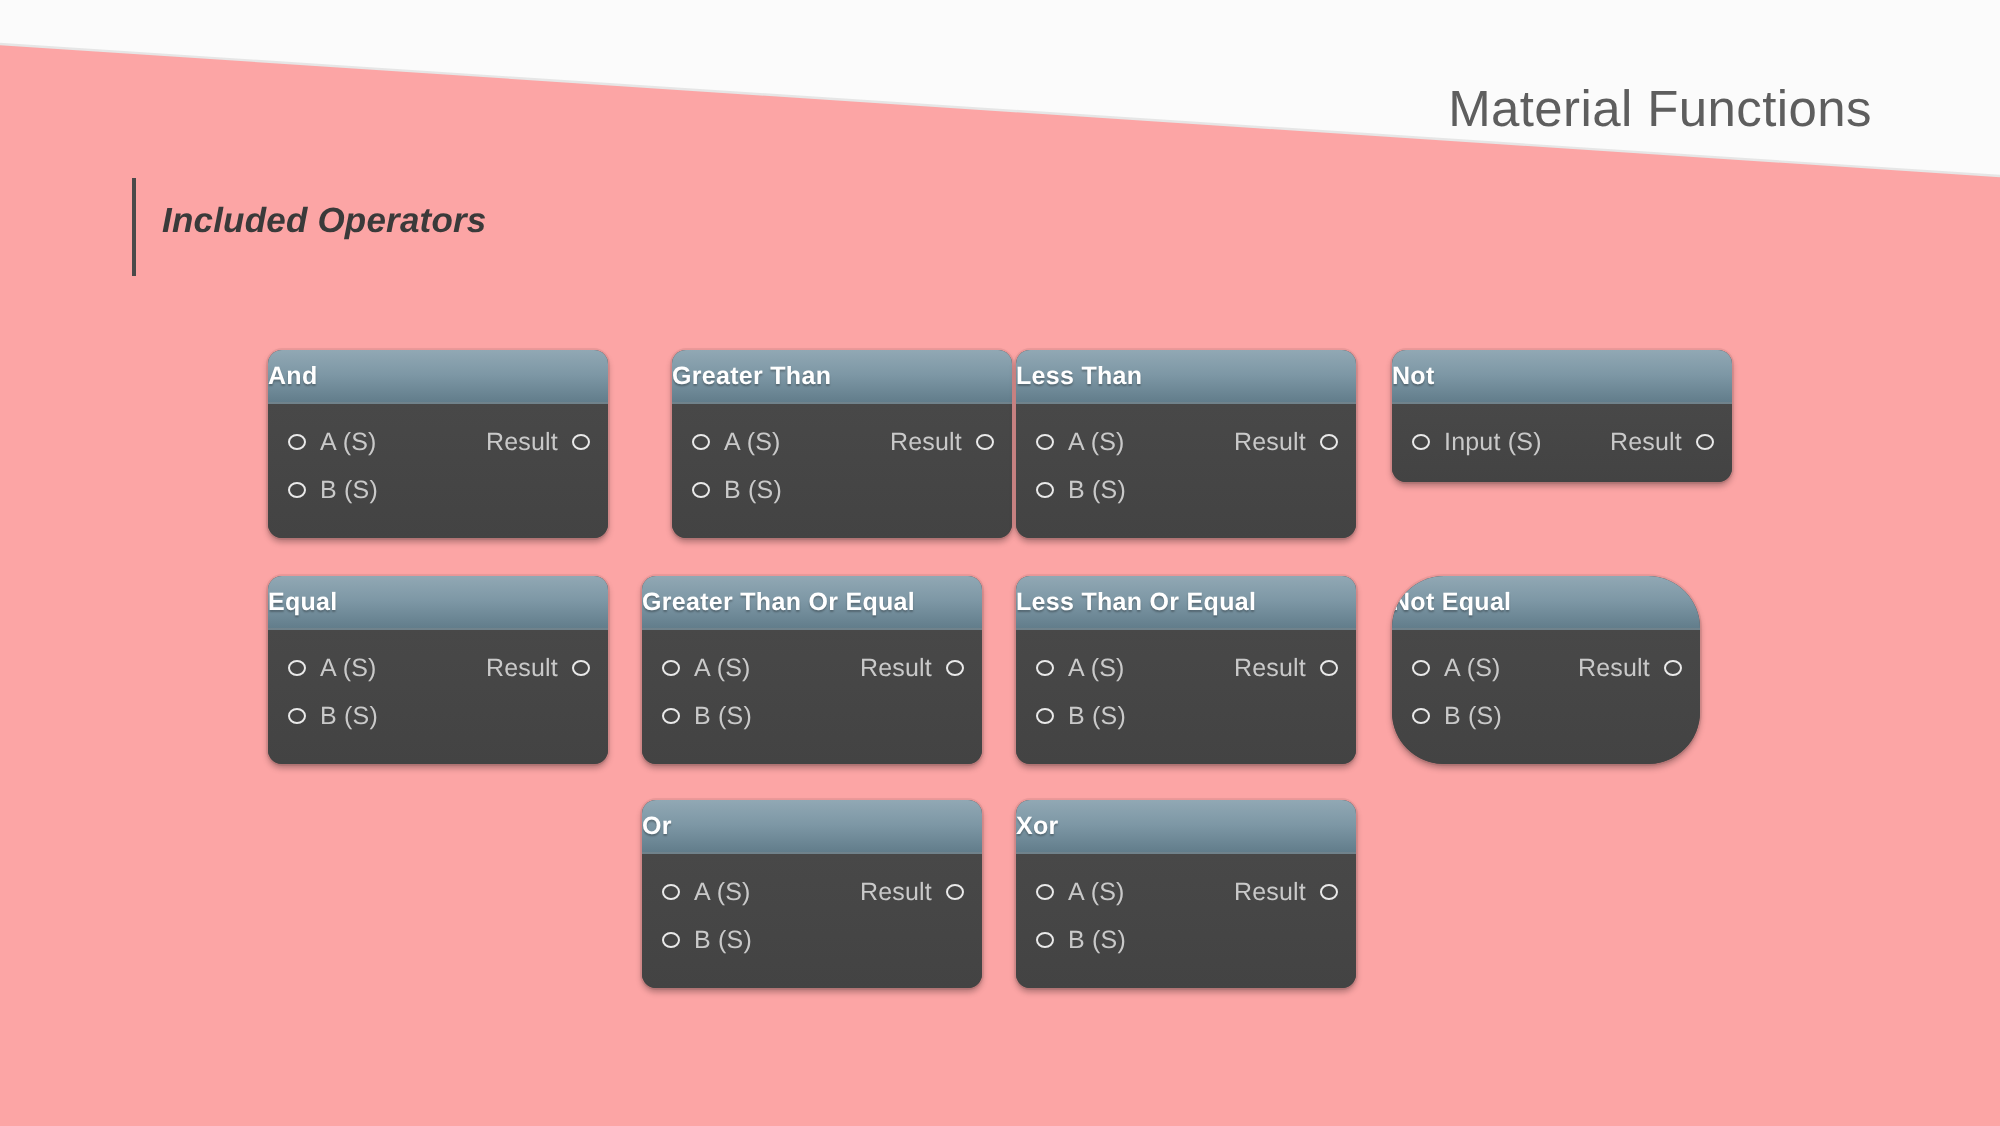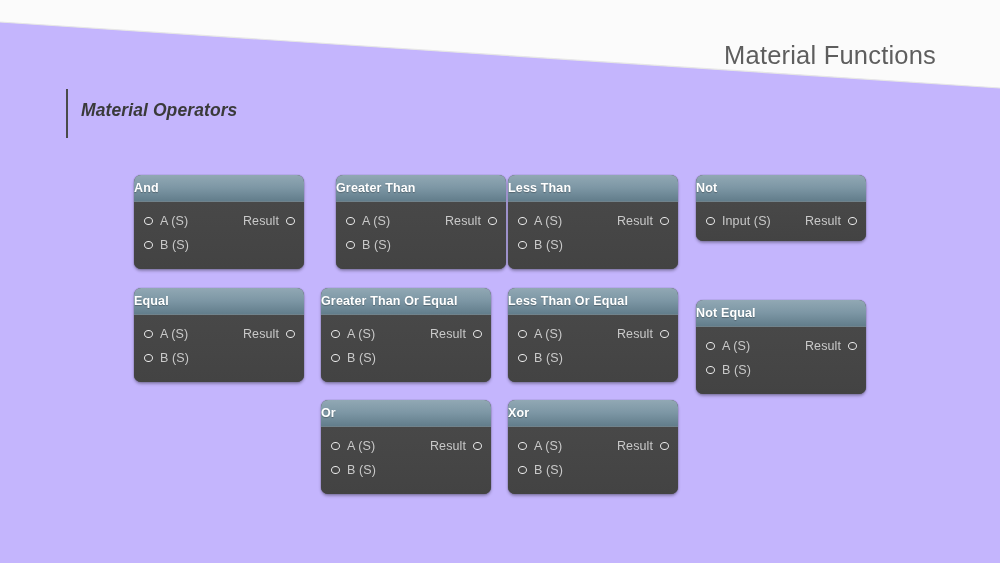--- a/index.html
+++ b/index.html
@@ -7,21 +7,21 @@
 
   html, body {
     width:1000px; height:563px;
     overflow:hidden;
     font-family:"Liberation Sans", sans-serif;
   }
 
   #slide {
     position:relative;
     width:1000px; height:563px;
-    background:#c4b5fd;
+    background:#fca5a5;
     overflow:hidden;
   }
 
   
   .wedge {
     position:absolute;
     left:0; top:0;
     width:1000px; height:130px;
     background:#fbfbfb;
     clip-path: polygon(0 0, 1000px 0, 1000px 88px, 0 22px);
@@ -133,21 +133,21 @@
 <div id="slide">
 
   <div class="wedge"></div>
   <svg class="wedge-line" viewBox="0 0 1000 130" preserveAspectRatio="none">
     <line x1="0" y1="22" x2="1000" y2="88" stroke="#e6e6e6" stroke-width="1.2"></line>
   </svg>
 
   <div class="slide-title">Material Functions</div>
 
   <div class="section-rule"></div>
-  <div class="section-title">Material Operators</div>
+  <div class="section-title">Included Operators</div>
 
   <div class="node-canvas">
       <div class="node" style="left: 134px; top: 175px; width: 170px;">
         <div class="node-header">
           <div class="node-title">And</div>
         </div>
         <div class="node-body" style="padding-bottom: 12px;">
           <div class="pin-row">
             <div class="pin-group in">
               <span class="pin"></span>
@@ -297,21 +297,21 @@
           </div>
           <div class="pin-row">
             <div class="pin-group in">
               <span class="pin"></span>
               <span class="pin-label">B (S)</span>
             </div>
             <div class="pin-group out pin-spacer"></div>
           </div>
         </div>
       </div>
-      <div class="node" style="left: 696px; top: 300px; width: 170px;">
+      <div class="node" style="left: 696px; top: 288px; width: 154px; border-radius: 26px;">
         <div class="node-header">
           <div class="node-title">Not Equal</div>
         </div>
         <div class="node-body" style="padding-bottom: 12px;">
           <div class="pin-row">
             <div class="pin-group in">
               <span class="pin"></span>
               <span class="pin-label">A (S)</span>
             </div>
             <div class="pin-group out">

